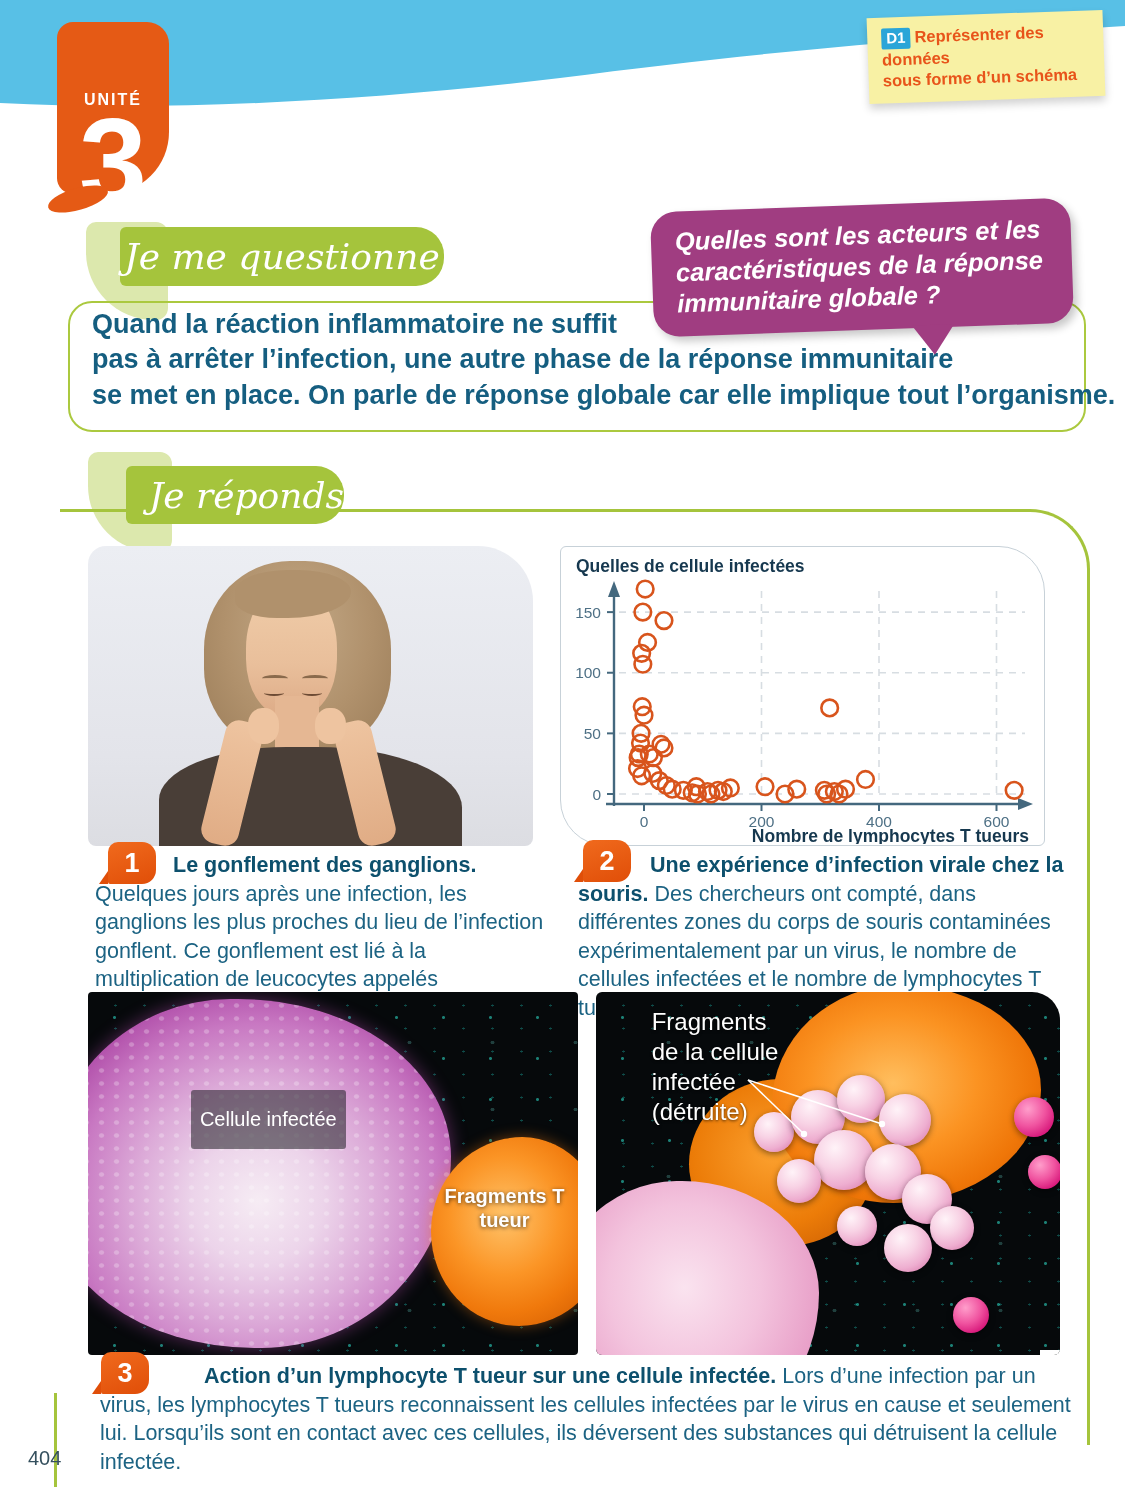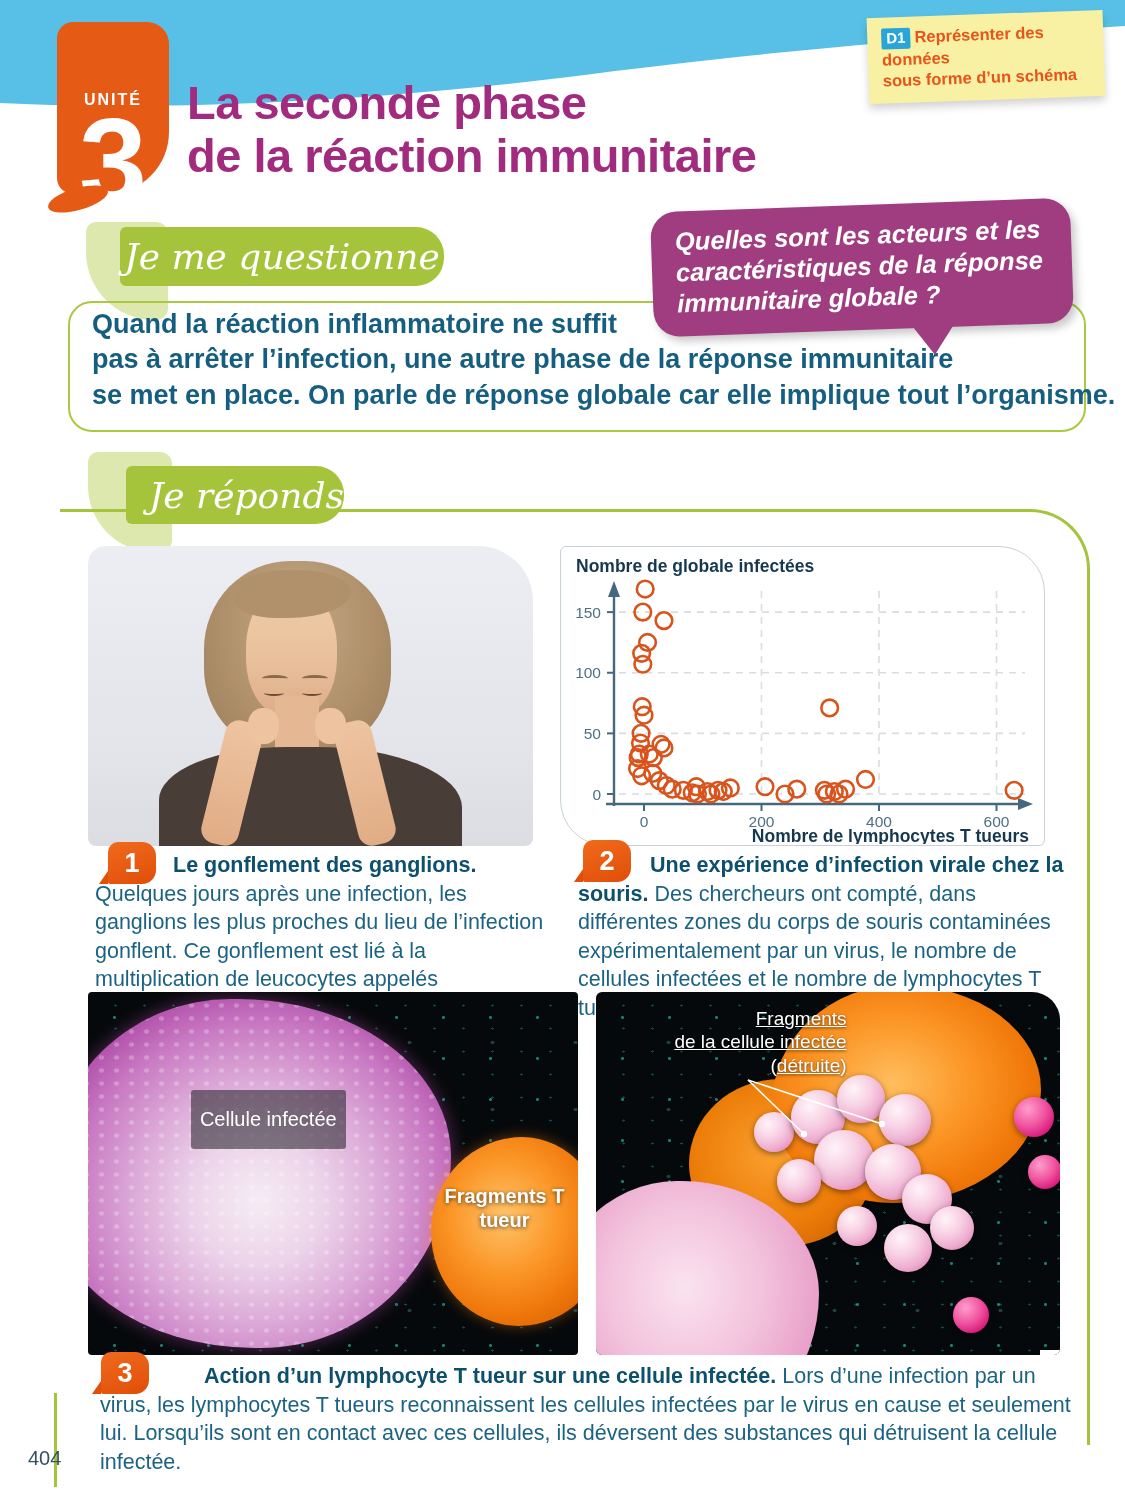--- a/index.html
+++ b/index.html
@@ -111,22 +111,22 @@
   .cell-orangeR2 { left:20%; top:24%; width:40%; height:46%;
     background:radial-gradient(ellipse at 45% 45%, #fba02e 0%, #ec7c08 55%, #c85c03 95%);
     border-radius:50% 50% 48% 52% / 52% 48% 50% 50%; }
   .blob-pink { left:-10%; top:52%; width:58%; height:70%;
     background:radial-gradient(ellipse at 50% 42%, #fae3ef 0%, #f3c3dd 40%, #e79cc6 75%, #d877b1 100%);
     border-radius:48% 52% 46% 54% / 55% 45% 57% 43%; }
   .sph { position:absolute; border-radius:50%;
     background:radial-gradient(circle at 35% 30%, #fff3f8 0%, #f8d3e5 35%, #eeaed0 65%, #dd86b4 86%, #c9619a 100%);
     box-shadow:0 2px 6px rgba(0,0,0,.45); }
   .sph.m { background:radial-gradient(circle at 35% 30%, #ff9ecb 0%, #f054a0 45%, #d61478 80%, #a90b5c 100%); }
-  .frag-label { left:12%; top:4%; width:42%; color:#fff; font-size:19px; text-align:right; line-height:1.25;
-    text-shadow:0 1px 3px rgba(0,0,0,.7);text-decoration:underline; }
+  .frag-label { left:12%; top:4%; width:42%; color:#fff; font-size:24px; text-align:left; line-height:1.25;
+    text-shadow:0 1px 3px rgba(0,0,0,.7); }
   .pointer-svg { position:absolute; inset:0; width:100%; height:100%; }
   .scale-wrap { position:absolute; right:20px; bottom:8px; text-align:center; }
   .scale-text { color:#fff; font-weight:bold; font-size:21px; text-shadow:0 1px 3px rgba(0,0,0,.8); }
   .scale-bar { width:90px; height:5px; background:#fff; margin:3px auto 0; }
 
   .page-number { position:absolute; left:28px; top:1447px; font-size:20px; font-weight:normal; color:#35505e; }
 </style>
 </head>
 <body>
 
@@ -134,22 +134,20 @@
 
   <svg class="wave" viewBox="0 0 1125 130" preserveAspectRatio="none">
     <path d="M0,0 H1125 V26 C920,38 760,52 560,78 C380,100 170,112 0,103 Z" fill="#58c0e6"></path>
   </svg>
 
   <div class="unit-blob">
     <div class="unit-label">UNITÉ</div>
     <div class="unit-number">3</div>
   </div>
 
-  <h1 class="main-title preline">La seconde phase
-de la réaction immunitaire</h1>
 
   <div class="skill-note">
     <span class="d1-badge">D1</span><span class="skill-text">Représenter des données
 sous forme d’un schéma</span>
   </div>
 
   <div class="leaf leaf1"></div>
   <div class="banner banner1">
     <span>Je me questionne</span>
   </div>
@@ -180,21 +178,21 @@
     <div class="w-mouth"></div>
     <div class="w-teeth"></div>
     <div class="w-shirt"></div>
     <div class="w-arm" style="left:28%; transform:rotate(14deg);"></div>
     <div class="w-arm" style="left:58%; transform:rotate(-14deg);"></div>
     <div class="w-hand" style="left:36%;"></div>
     <div class="w-hand" style="left:51%;"></div>
   </div>
 
   <div class="chart-card">
-    <div class="chart-title">Nombre de globale infectées</div>
+    <div class="chart-title">Quelles de cellule infectées</div>
     <svg id="scatter-svg" width="482" height="297">
         <line x1="58" y1="247" x2="464" y2="247" stroke="#d7dde2" stroke-width="1.6" stroke-dasharray="7 6"></line>
         <line x1="58" y1="186.37" x2="464" y2="186.37" stroke="#d7dde2" stroke-width="1.6" stroke-dasharray="7 6"></line>
         <line x1="58" y1="125.74000000000001" x2="464" y2="125.74000000000001" stroke="#d7dde2" stroke-width="1.6" stroke-dasharray="7 6"></line>
         <line x1="58" y1="65.11000000000001" x2="464" y2="65.11000000000001" stroke="#d7dde2" stroke-width="1.6" stroke-dasharray="7 6"></line>
         <line x1="200.5" y1="44" x2="200.5" y2="252" stroke="#d7dde2" stroke-width="1.6" stroke-dasharray="7 6"></line>
         <line x1="318" y1="44" x2="318" y2="252" stroke="#d7dde2" stroke-width="1.6" stroke-dasharray="7 6"></line>
         <line x1="435.5" y1="44" x2="435.5" y2="252" stroke="#d7dde2" stroke-width="1.6" stroke-dasharray="7 6"></line>
         <line x1="53" y1="259" x2="53" y2="44" stroke="#44687e" stroke-width="2.4"></line>
         <polygon points="53,34 47,50 59,50" fill="#44687e"></polygon>

